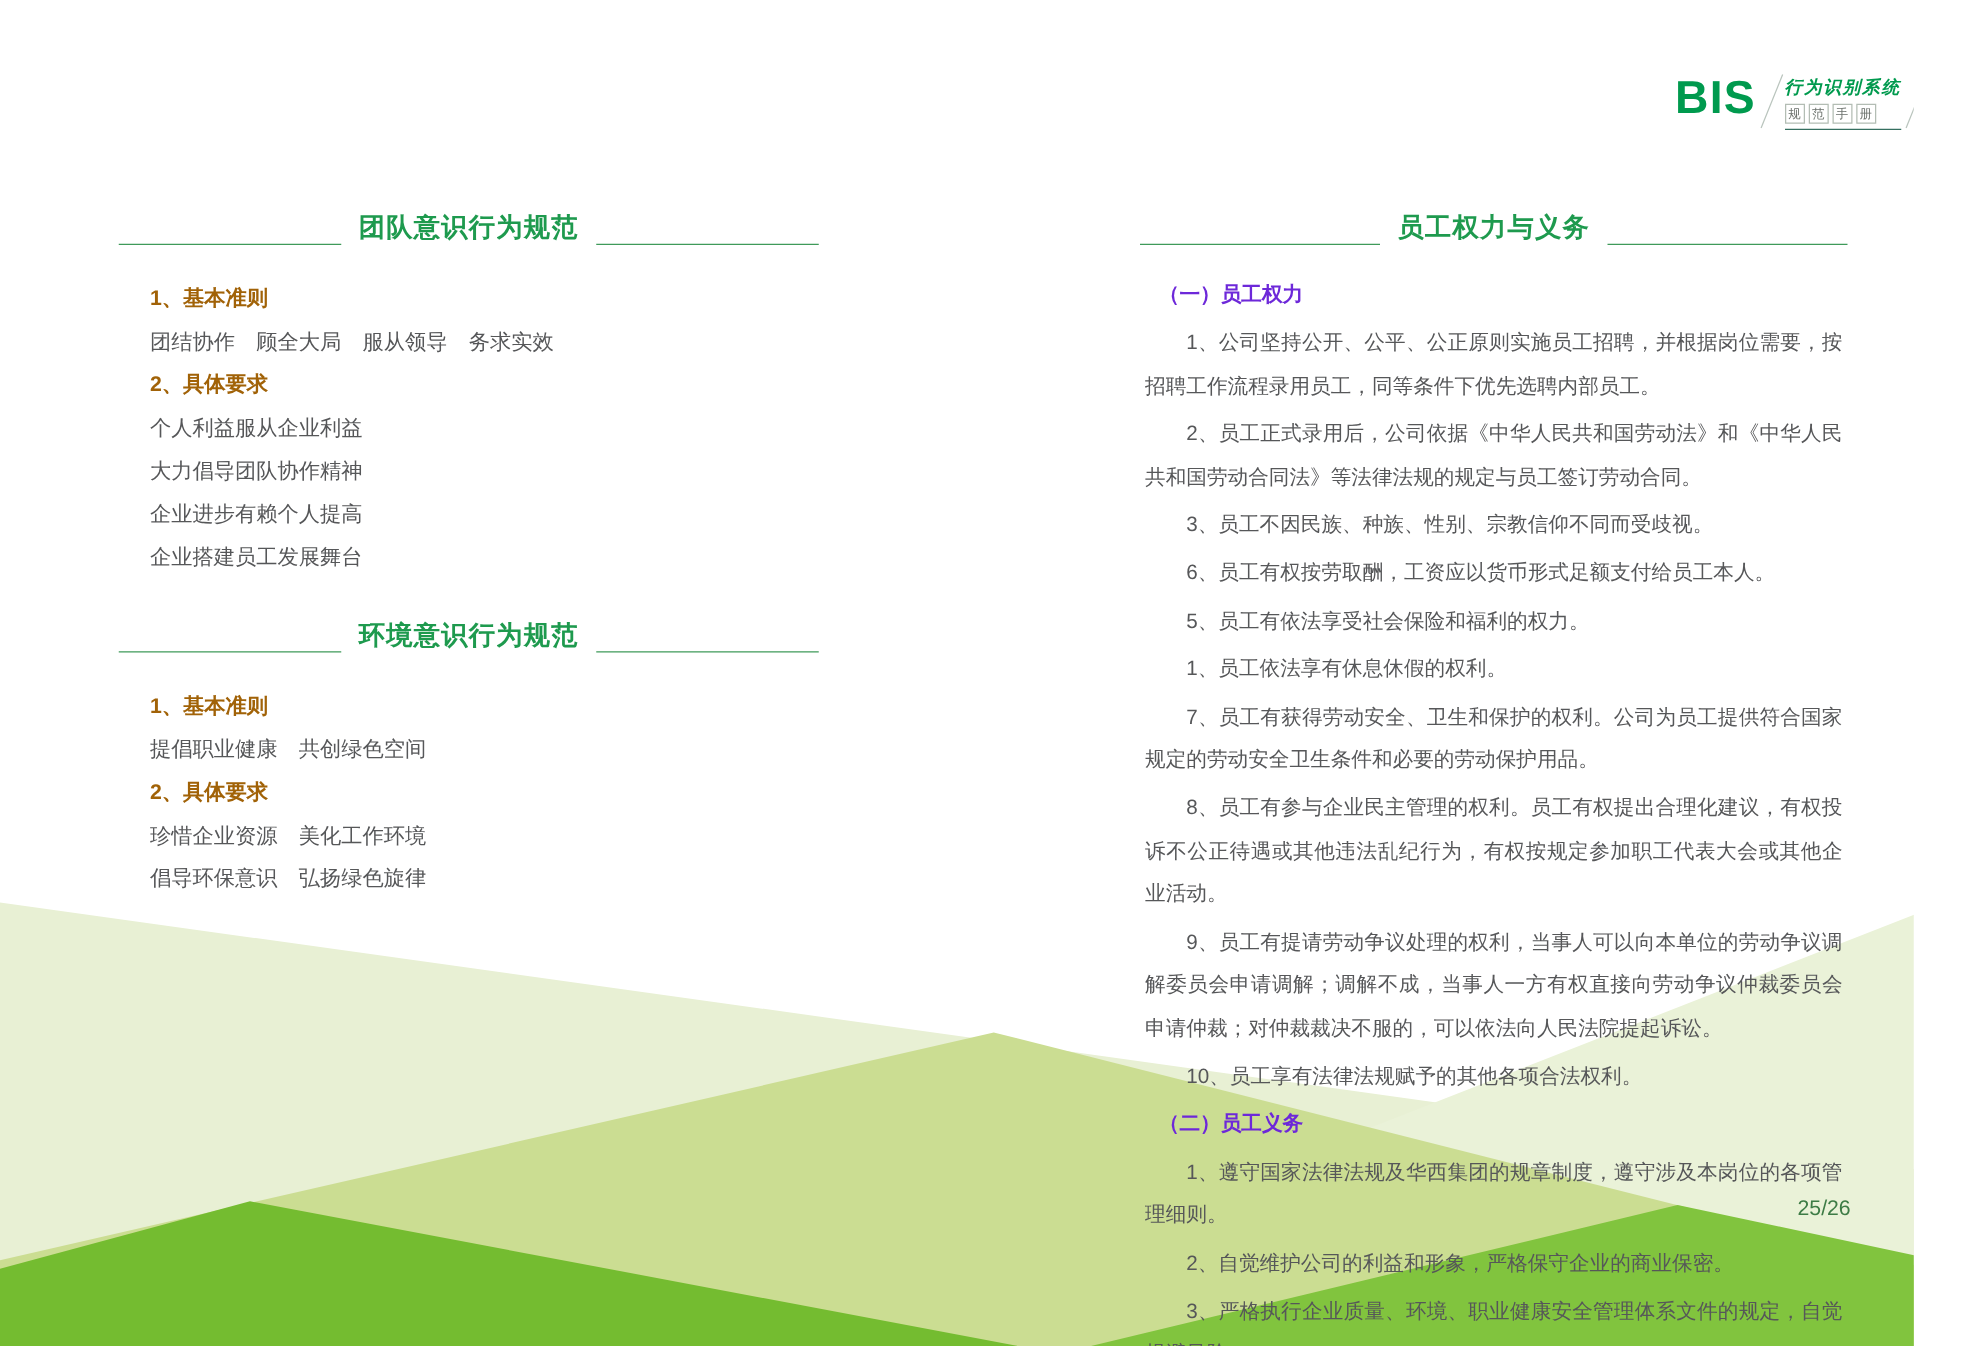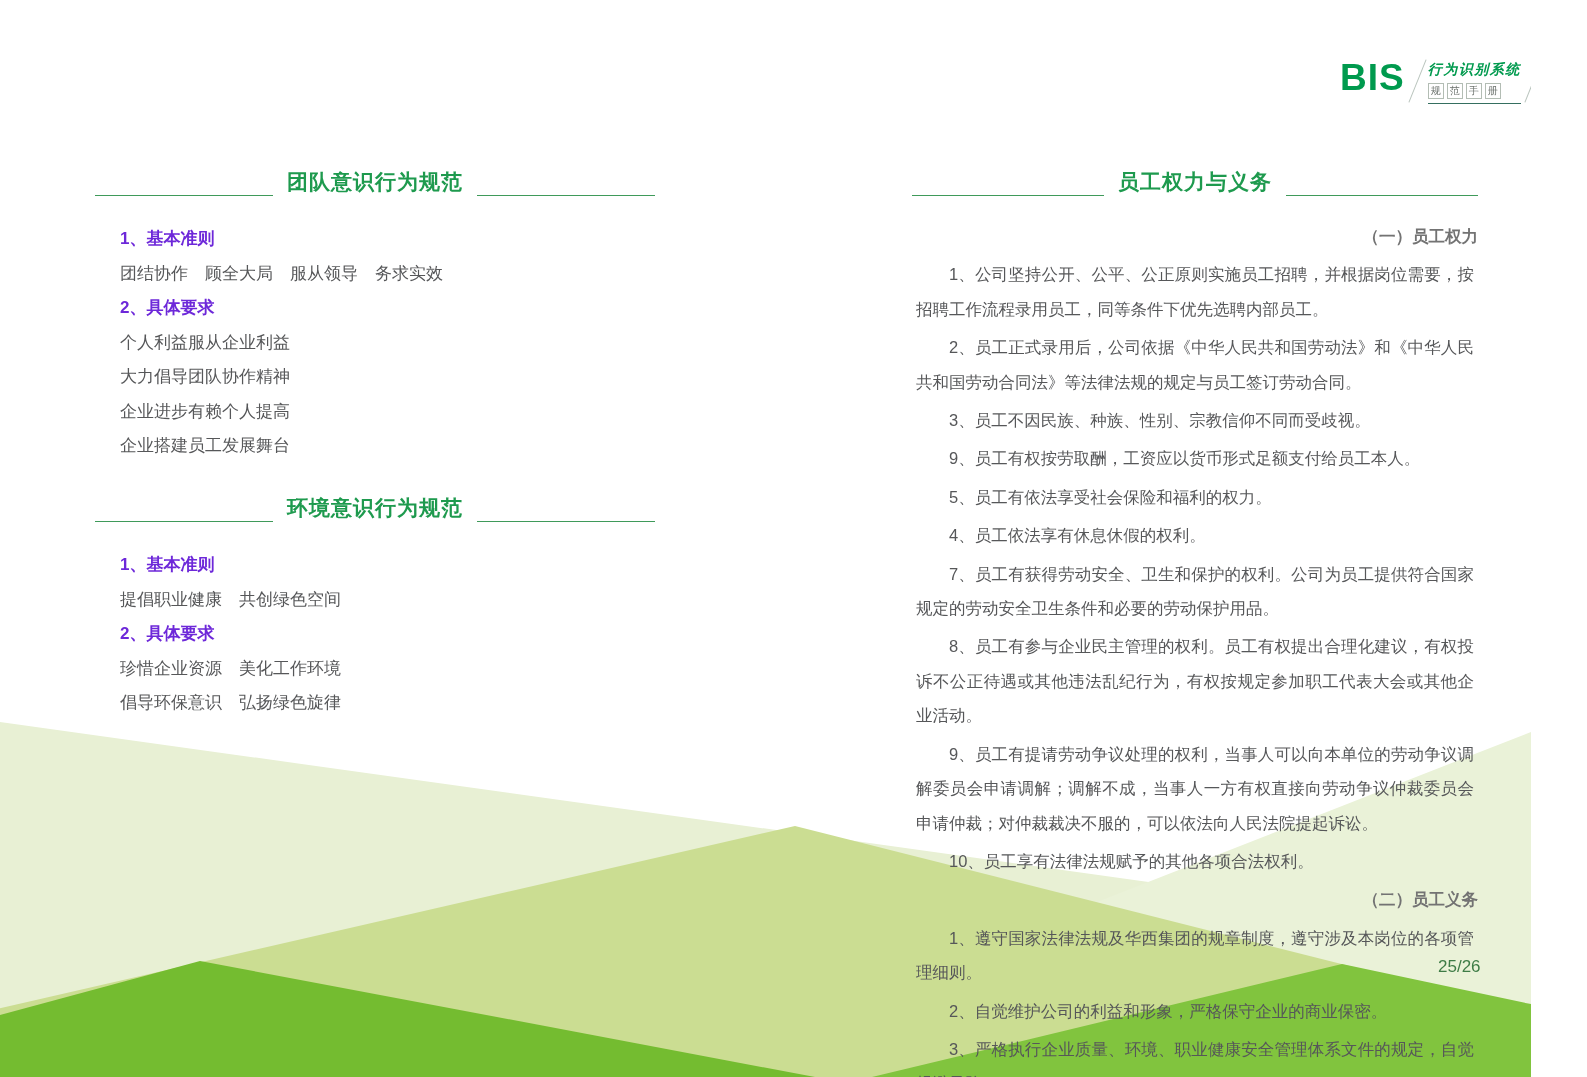--- a/index.html
+++ b/index.html
@@ -23,27 +23,27 @@
 
   
   .sec-title-row{display:flex;align-items:flex-end;gap:14px;}
   .hline{flex:1;height:0;border-top:1px solid #3F9A5A;}
   .sec-title{font-size:21px;font-weight:bold;color:#1E9A4E;margin:0;letter-spacing:1px;white-space:nowrap;}
 
   .sec{position:absolute;left:95px;width:560px;z-index:2;}
   .sec--one{top:168px;}
   .sec--two{top:494px;}
   .sec .items{margin-top:26px;padding-left:25px;font-size:17px;line-height:34.5px;color:#565759;}
-  .sec .subhead{color:#6d28d9;font-weight:bold;}
+  .sec .subhead{color:#a16207;font-weight:bold;}
 
   .pright-title{position:absolute;left:912px;top:168px;width:566px;z-index:2;}
   .pright-body{position:absolute;left:912px;top:219px;width:566px;z-index:2;
     font-size:16.5px;line-height:34.4px;color:#565759;text-align:justify;}
   .pright-body p{margin:4px;text-indent:2em;}
-  .pright-body .subhead{color:#737373;font-weight:bold;text-align:right;padding-left:15px;}
+  .pright-body .subhead{color:#6d28d9;font-weight:bold;text-align:left;padding-left:15px;}
 
   .pagenum{position:absolute;left:1438px;top:957px;z-index:2;font-size:17px;color:#3E7C46;}
 </style>
 </head>
 <body>
 
 <div class="canvas">
 
   <svg class="deco" viewBox="0 0 1587 1077" preserveAspectRatio="none">
     <polygon points="0,722 1587,943 1587,1077 0,1077" fill="#E8F0D4"></polygon>
@@ -111,23 +111,23 @@
       <h2 class="sec-title">员工权力与义务</h2>
       <span class="hline"></span>
     </div>
   </section>
 
   <section class="pright-body">
     <div class="subhead">（一）员工权力</div>
     <p>1、公司坚持公开、公平、公正原则实施员工招聘，并根据岗位需要，按招聘工作流程录用员工，同等条件下优先选聘内部员工。</p>
     <p>2、员工正式录用后，公司依据《中华人民共和国劳动法》和《中华人民共和国劳动合同法》等法律法规的规定与员工签订劳动合同。</p>
     <p>3、员工不因民族、种族、性别、宗教信仰不同而受歧视。</p>
-    <p>9、员工有权按劳取酬，工资应以货币形式足额支付给员工本人。</p>
+    <p>6、员工有权按劳取酬，工资应以货币形式足额支付给员工本人。</p>
     <p>5、员工有依法享受社会保险和福利的权力。</p>
-    <p>4、员工依法享有休息休假的权利。</p>
+    <p>1、员工依法享有休息休假的权利。</p>
     <p>7、员工有获得劳动安全、卫生和保护的权利。公司为员工提供符合国家规定的劳动安全卫生条件和必要的劳动保护用品。</p>
     <p>8、员工有参与企业民主管理的权利。员工有权提出合理化建议，有权投诉不公正待遇或其他违法乱纪行为，有权按规定参加职工代表大会或其他企业活动。</p>
     <p>9、员工有提请劳动争议处理的权利，当事人可以向本单位的劳动争议调解委员会申请调解；调解不成，当事人一方有权直接向劳动争议仲裁委员会申请仲裁；对仲裁裁决不服的，可以依法向人民法院提起诉讼。</p>
     <p>10、员工享有法律法规赋予的其他各项合法权利。</p>
     <div class="subhead">（二）员工义务</div>
     <p>1、遵守国家法律法规及华西集团的规章制度，遵守涉及本岗位的各项管理细则。</p>
     <p>2、自觉维护公司的利益和形象，严格保守企业的商业保密。</p>
     <p>3、严格执行企业质量、环境、职业健康安全管理体系文件的规定，自觉规避风险，</p>
   </section>
 

